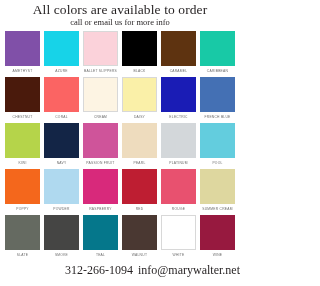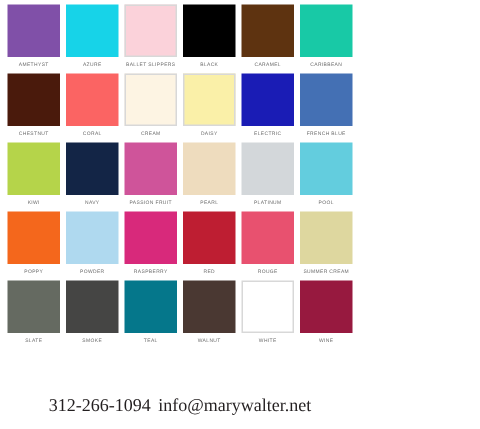--- a/index.html
+++ b/index.html
@@ -70,40 +70,44 @@
     font-size: 3.3px;
     letter-spacing: 0.25px;
     line-height: 5px;
     color: #6b6b6b;
     text-align: center;
     white-space: nowrap;
     transform: scale(1);
   }
   .footer {
     margin-top: auto;
-    text-align: center;
+    text-align: right;
     padding-bottom: 9px;
   }
   .contact {
     font-family: "Liberation Serif", serif;
     font-size: 12px;
     line-height: 14px;
     color: #231f20;
     white-space: nowrap;
   }
   .contact .sep {
     display: inline-block;
     width: 5px;
   }
 </style>
 </head>
 <body>
 
 <div class="page">
 
+  <div class="header">
+    <div class="title">All colors are available to order</div>
+    <div class="subtitle">call or email us for more info</div>
+  </div>
 
   <div class="grid">
       <div class="cell">
         <div class="swatch" style="background-color: rgb(128, 80, 168);"></div>
         <div class="swatch-label">AMETHYST</div>
       </div>
       <div class="cell">
         <div class="swatch" style="background-color: rgb(23, 211, 232);"></div>
         <div class="swatch-label">AZURE</div>
       </div>

